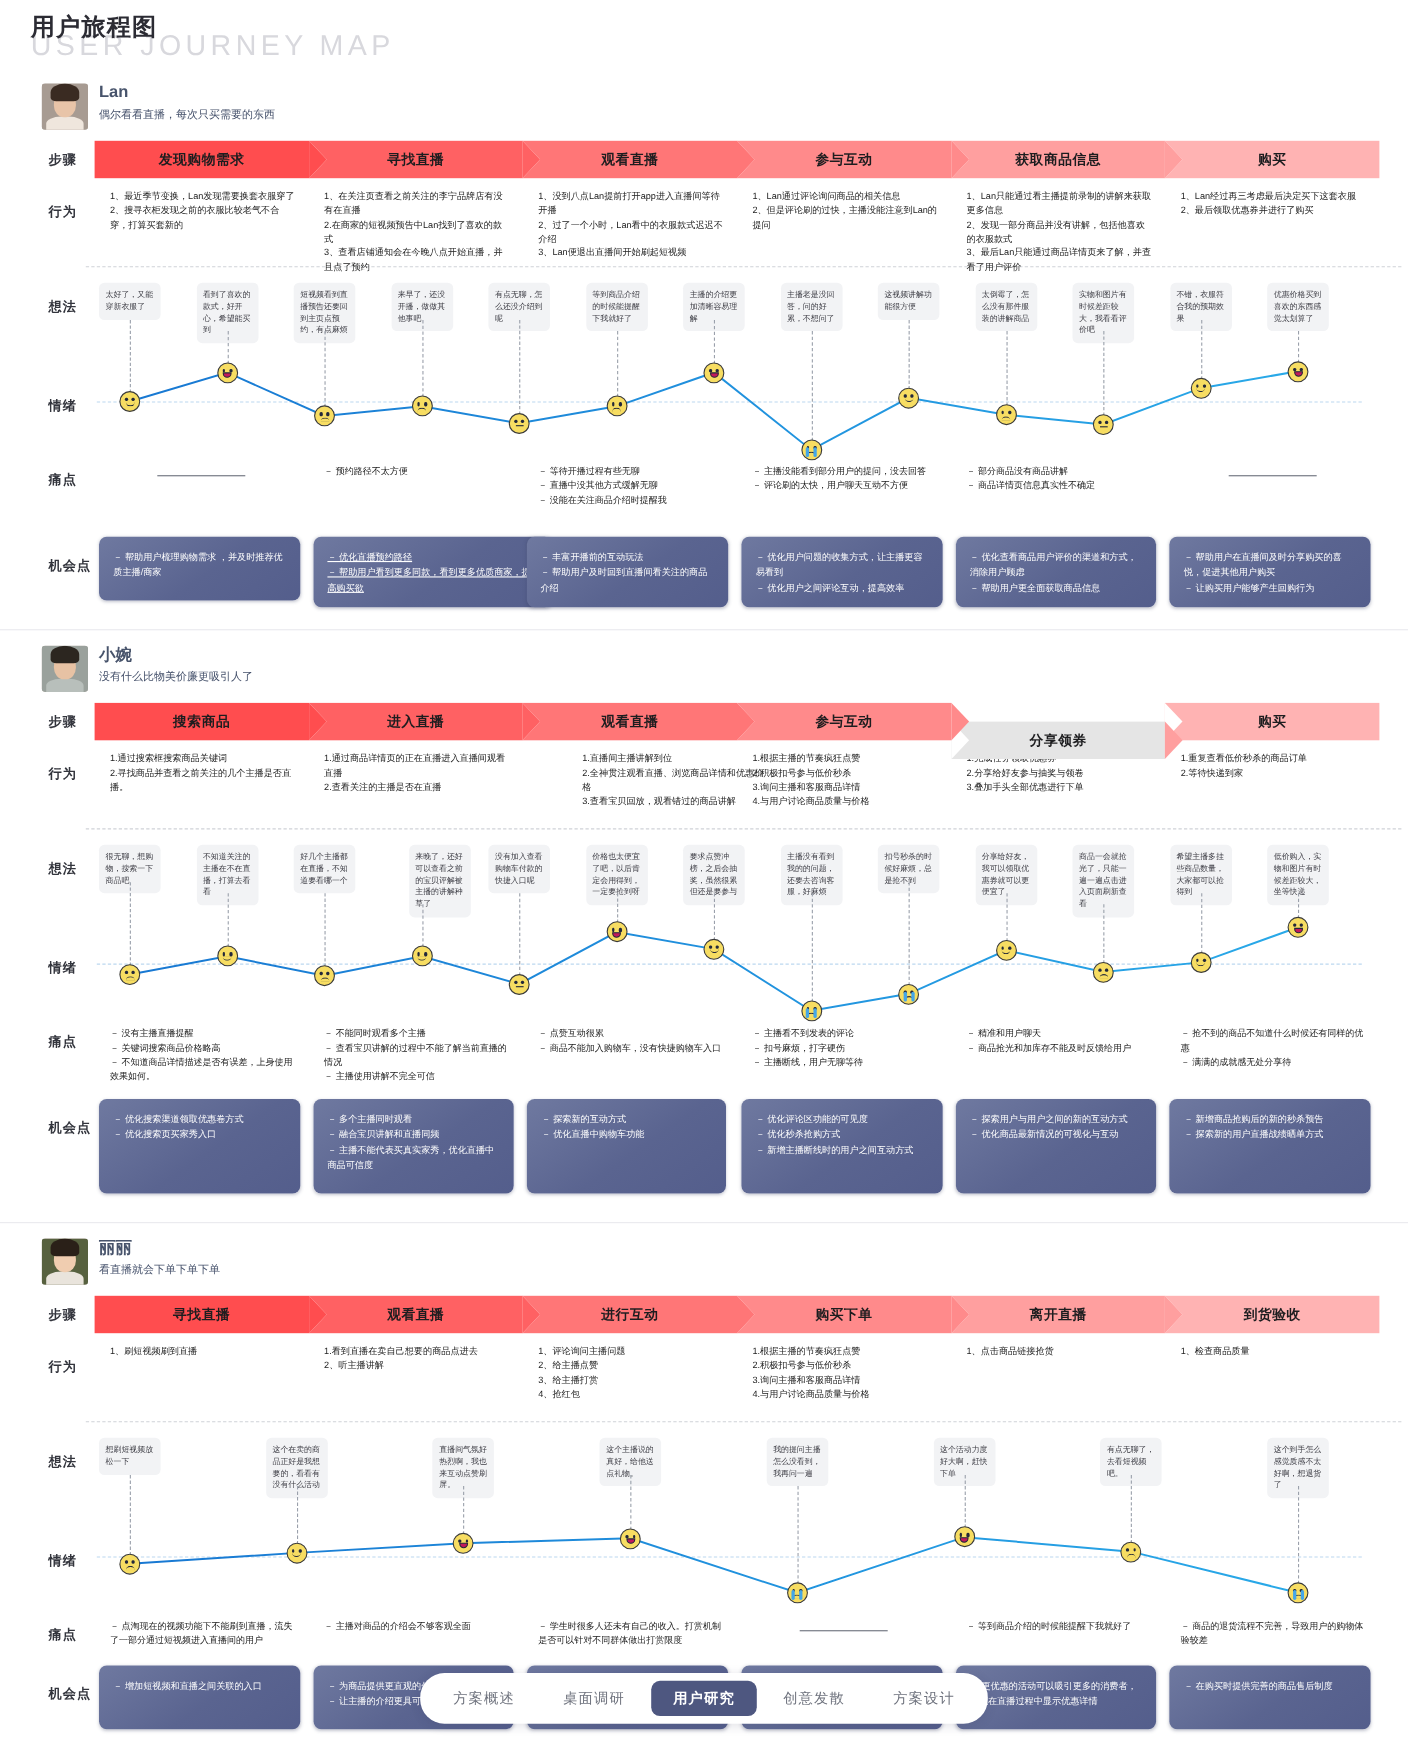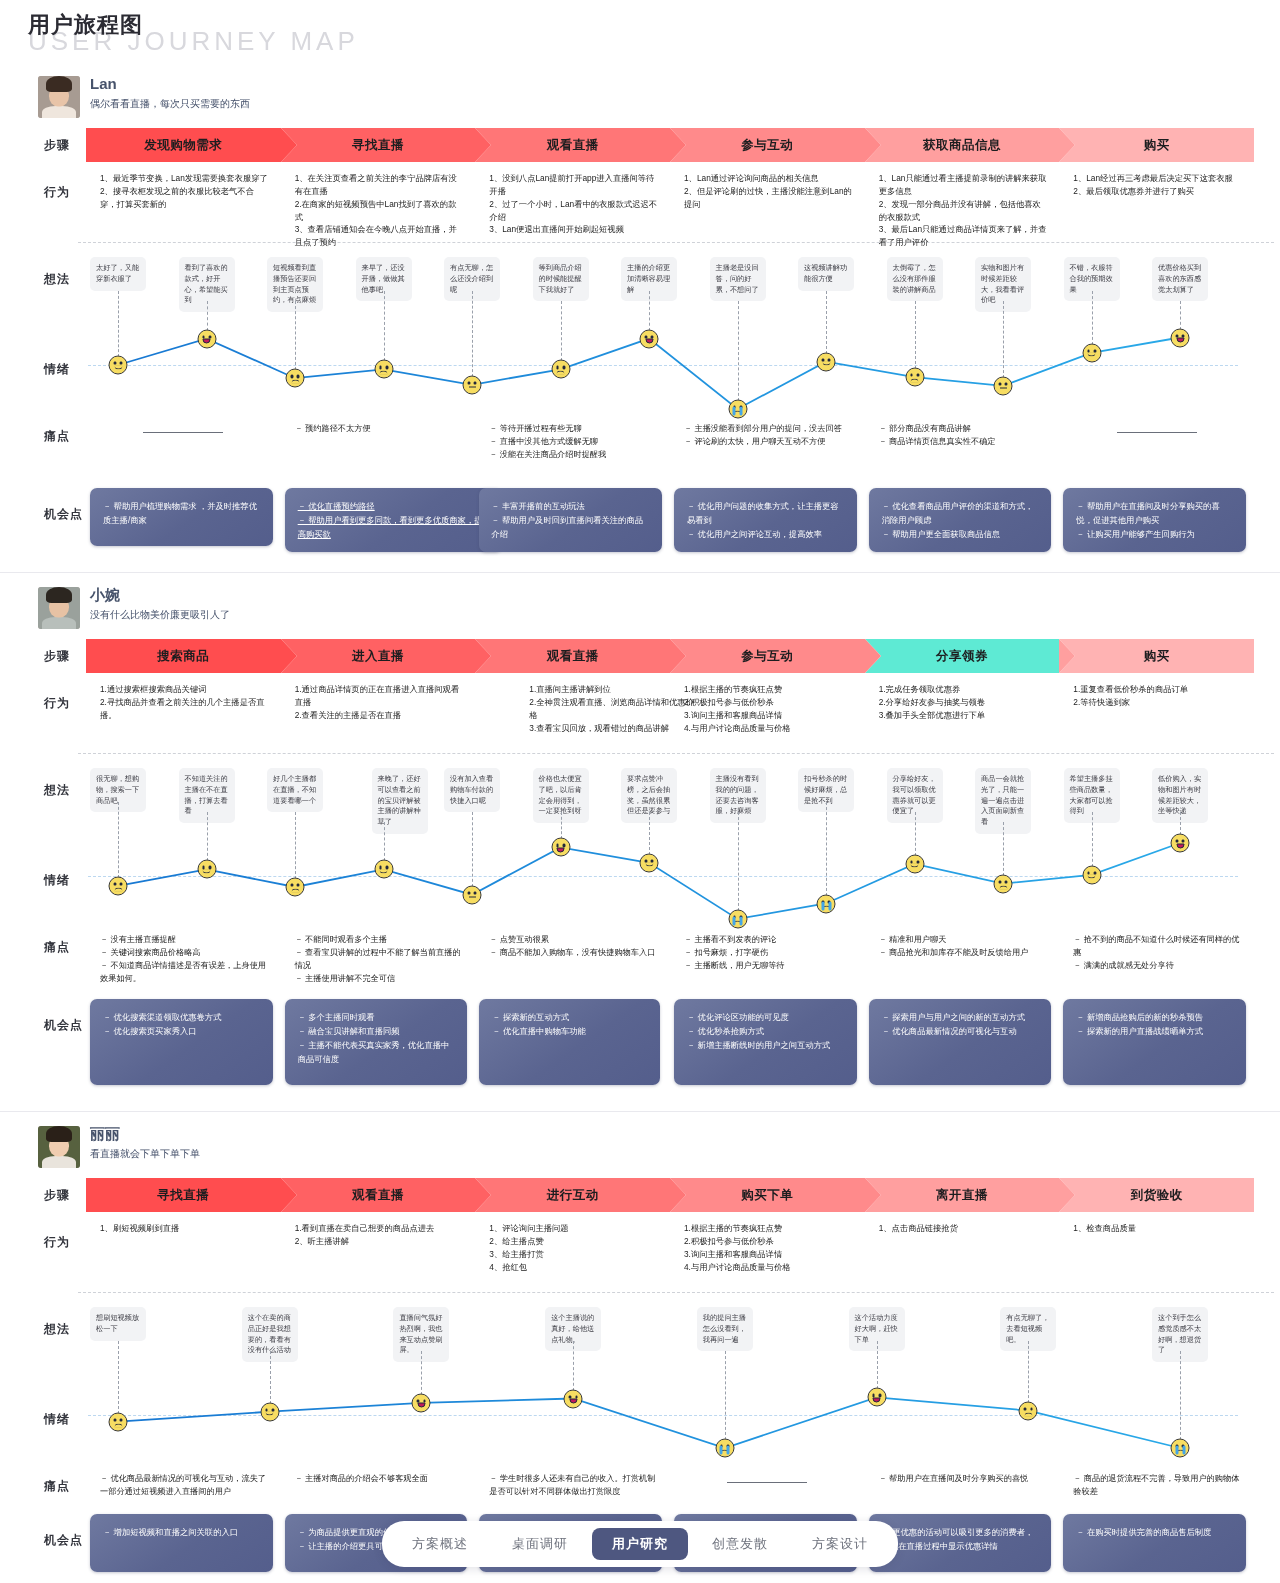--- a/index.html
+++ b/index.html
@@ -420,21 +420,21 @@
             <div class="stage" style="left: 389.333px; width: 194.667px; background: rgb(255, 118, 119); z-index: 8;">
               <span>观看直播</span>
               <div class="chev" style="border-left: 16px solid rgb(255, 118, 119);"></div>
               <div class="notch"></div>
             </div>
             <div class="stage" style="left: 584px; width: 194.667px; background: rgb(255, 138, 139); z-index: 7;">
               <span>参与互动</span>
               <div class="chev" style="border-left: 16px solid rgb(255, 138, 139);"></div>
               <div class="notch"></div>
             </div>
-            <div class="stage" style="left: 778.667px; width: 194.667px; background: #5eead4; z-index: 6;">
+            <div class="stage" style="left: 778.667px; width: 194.667px; background: #e5e5e5; z-index: 6; margin-top: 17px;">
               <span>分享领券</span>
               <div class="chev" style="border-left: 16px solid rgb(255, 159, 159);"></div>
               <div class="notch"></div>
             </div>
             <div class="stage" style="left: 973.333px; width: 194.667px; background: rgb(255, 179, 179); z-index: 5;">
               <span>购买</span>
               <div class="notch"></div>
             </div>
           </div>
         </div>
@@ -746,25 +746,25 @@
           <div class="eye l"></div>
           <div class="eye r"></div>
           <div class="mouth"></div>
           <div class="tear l"></div>
           <div class="tear r"></div>
         </div>
       </div>
       <div style="position: relative;">
         <div class="row-label" style="top: 10px; position: absolute;">痛点</div>
         <div class="pains" style="height: 40px;">
-          <div class="pain" style="left: 100px; width: 170.667px; top: 4px;">－ 优化商品最新情况的可视化与互动，流失了一部分通过短视频进入直播间的用户</div>
+          <div class="pain" style="left: 100px; width: 170.667px; top: 4px;">－ 点淘现在的视频功能下不能刷到直播，流失了一部分通过短视频进入直播间的用户</div>
           <div class="pain" style="left: 294.667px; width: 170.667px; top: 4px;">－ 主播对商品的介绍会不够客观全面</div>
           <div class="pain" style="left: 489.333px; width: 170.667px; top: 4px;">－ 学生时很多人还未有自己的收入。打赏机制是否可以针对不同群体做出打赏限度</div>
           <div class="pain-rule" style="left: 727.333px; width: 80px; top: 14px;"></div>
-          <div class="pain" style="left: 878.667px; width: 170.667px; top: 4px;">－ 帮助用户在直播间及时分享购买的喜悦</div>
+          <div class="pain" style="left: 878.667px; width: 170.667px; top: 4px;">－ 等到商品介绍的时候能提醒下我就好了</div>
           <div class="pain" style="left: 1073.33px; width: 170.667px; top: 4px;">－ 商品的退货流程不完善，导致用户的购物体验较差</div>
         </div>
       </div>
       <div style="position: relative; padding-bottom: 22px;">
         <div class="row-label" style="top: 24px; position: absolute;">机会点</div>
         <div class="opps" style="height: 68px;">
           <div class="opp" style="left: 90px; width: 182.667px; top: 6px; min-height: 58px;">－ 增加短视频和直播之间关联的入口</div>
           <div class="opp" style="left: 284.667px; width: 182.667px; top: 6px; min-height: 58px;">－ 为商品提供更直观的信息
 － 让主播的介绍更具可信度</div>
           <div class="opp" style="left: 479.333px; width: 182.667px; top: 6px; min-height: 58px;">－ 为评论区设计更好的互动体验

